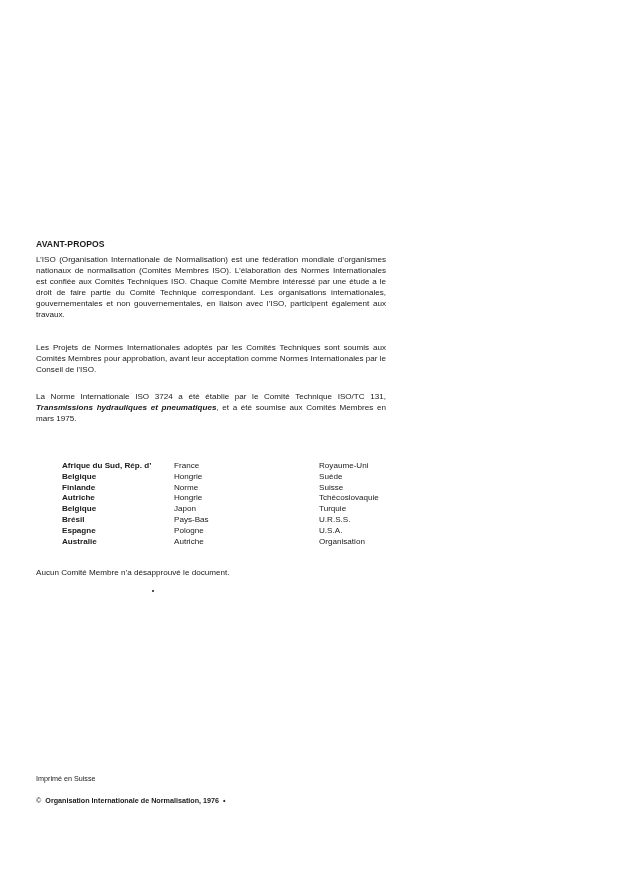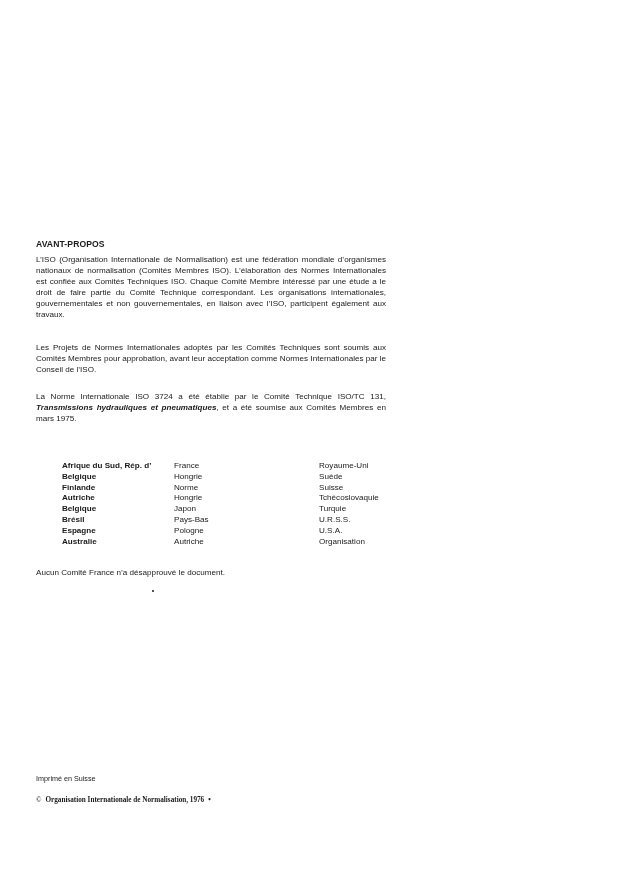--- a/index.html
+++ b/index.html
@@ -26,21 +26,21 @@
     font-size: 8.1px; line-height: 10.8px;
   }
   .col { position: absolute; top: 0; white-space: nowrap; }
   .col.c1 { left: 0; font-weight: bold; }
   .col.c2 { left: 112px; }
   .col.c3 { left: 225px; margin-left: 32px; }
   .col div { height: 10.8px; }
   .p5 { position: absolute; left: 36px; top: 568px; font-size: 8.1px; }
   .dot { position: absolute; left: 152px; top: 590px; width: 1.5px; height: 1.5px; background: #333; border-radius: 50%; }
   .copyright {
-    position: absolute; left: 36px; top: 796px; font-size: 7.2px; font-weight: bold; font-family: Liberation Serif, serif;
+    position: absolute; left: 36px; top: 796px; font-size: 7.2px; font-weight: bold;
   }
   .copyright .sym { font-weight: normal; margin-right: 4px; }
   .copyright .bullet { margin-left: 4px; }
   .printed { position: absolute; left: 36px; top: 774px; font-size: 7.2px; }
 </style>
 </head>
 <body>
 
 <div class="page">
   <div class="heading">AVANT-PROPOS</div>
@@ -75,18 +75,18 @@
       <div>Suède</div>
       <div>Suisse</div>
       <div>Tchécoslovaquie</div>
       <div>Turquie</div>
       <div>U.R.S.S.</div>
       <div>U.S.A.</div>
       <div>Organisation</div>
     </div>
   </div>
 
-  <div class="p5">Aucun Comité France n’a désapprouvé le document.</div>
+  <div class="p5">Aucun Comité Membre n’a désapprouvé le document.</div>
   <div class="dot"></div>
 
   <div class="copyright"><span class="sym">©</span><span>Organisation Internationale de Normalisation, 1976</span><span class="bullet">•</span></div>
   <div class="printed">Imprimé en Suisse</div>
 </div>
 
 </body></html>

